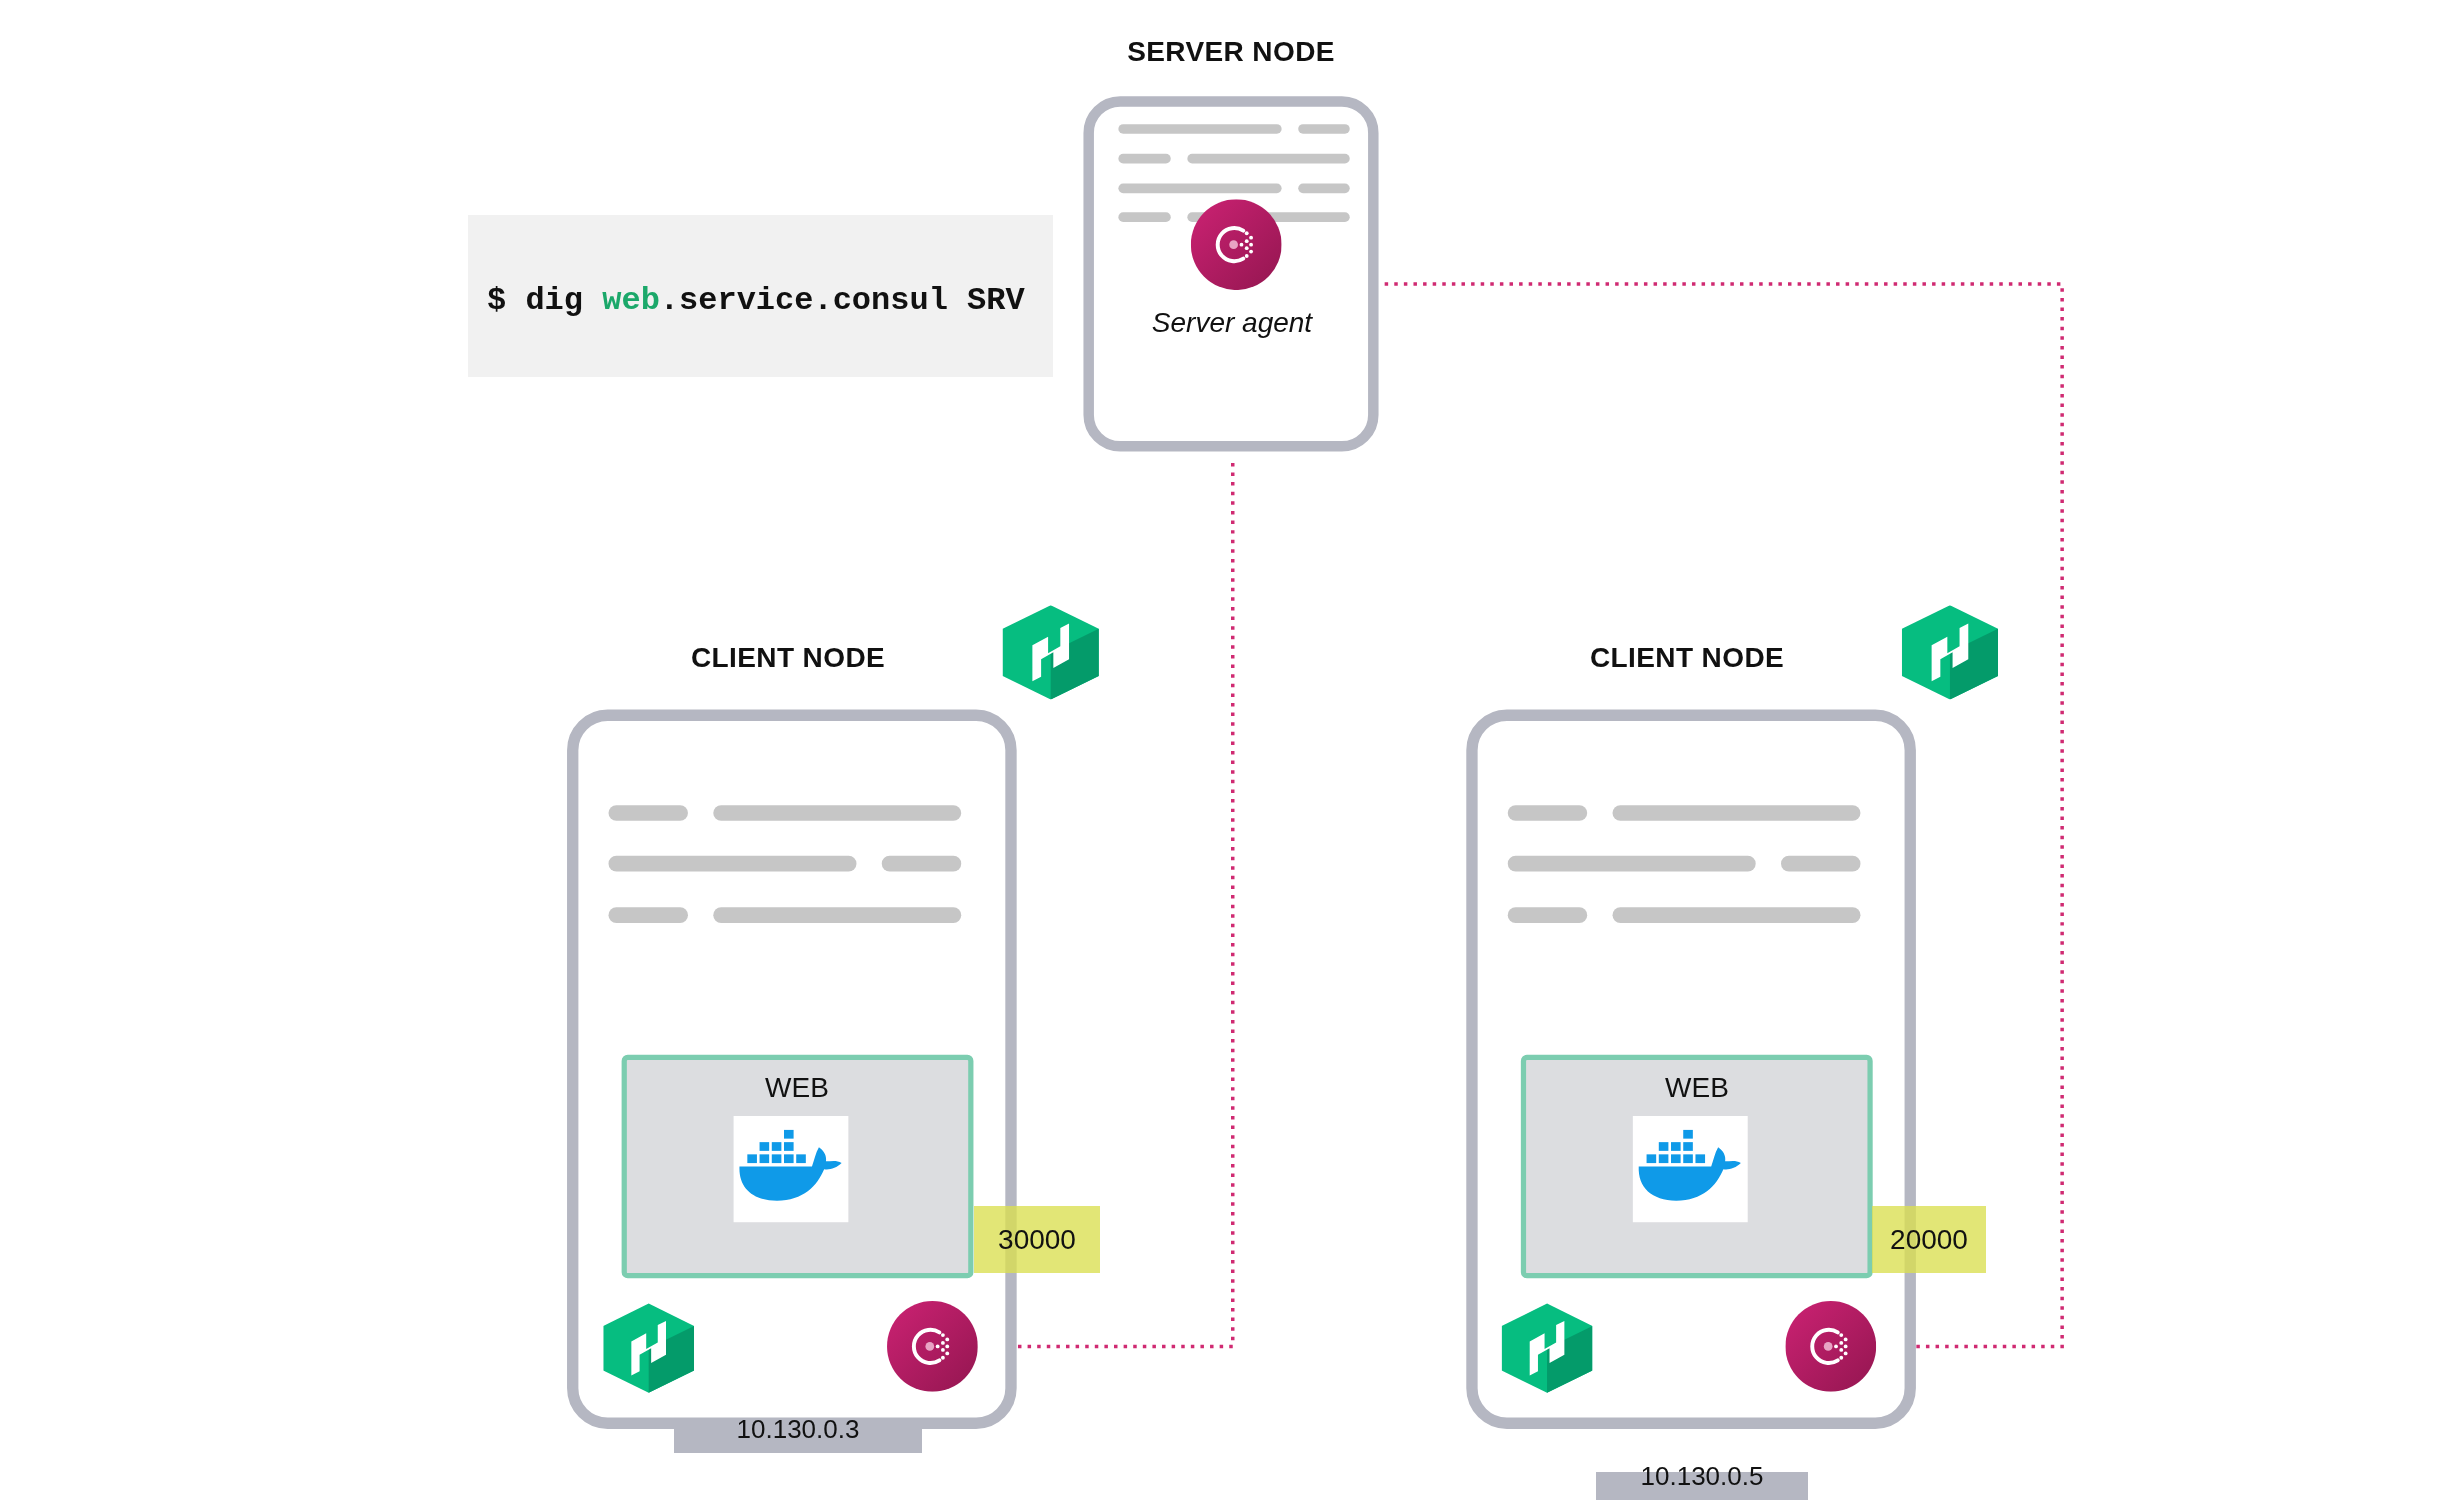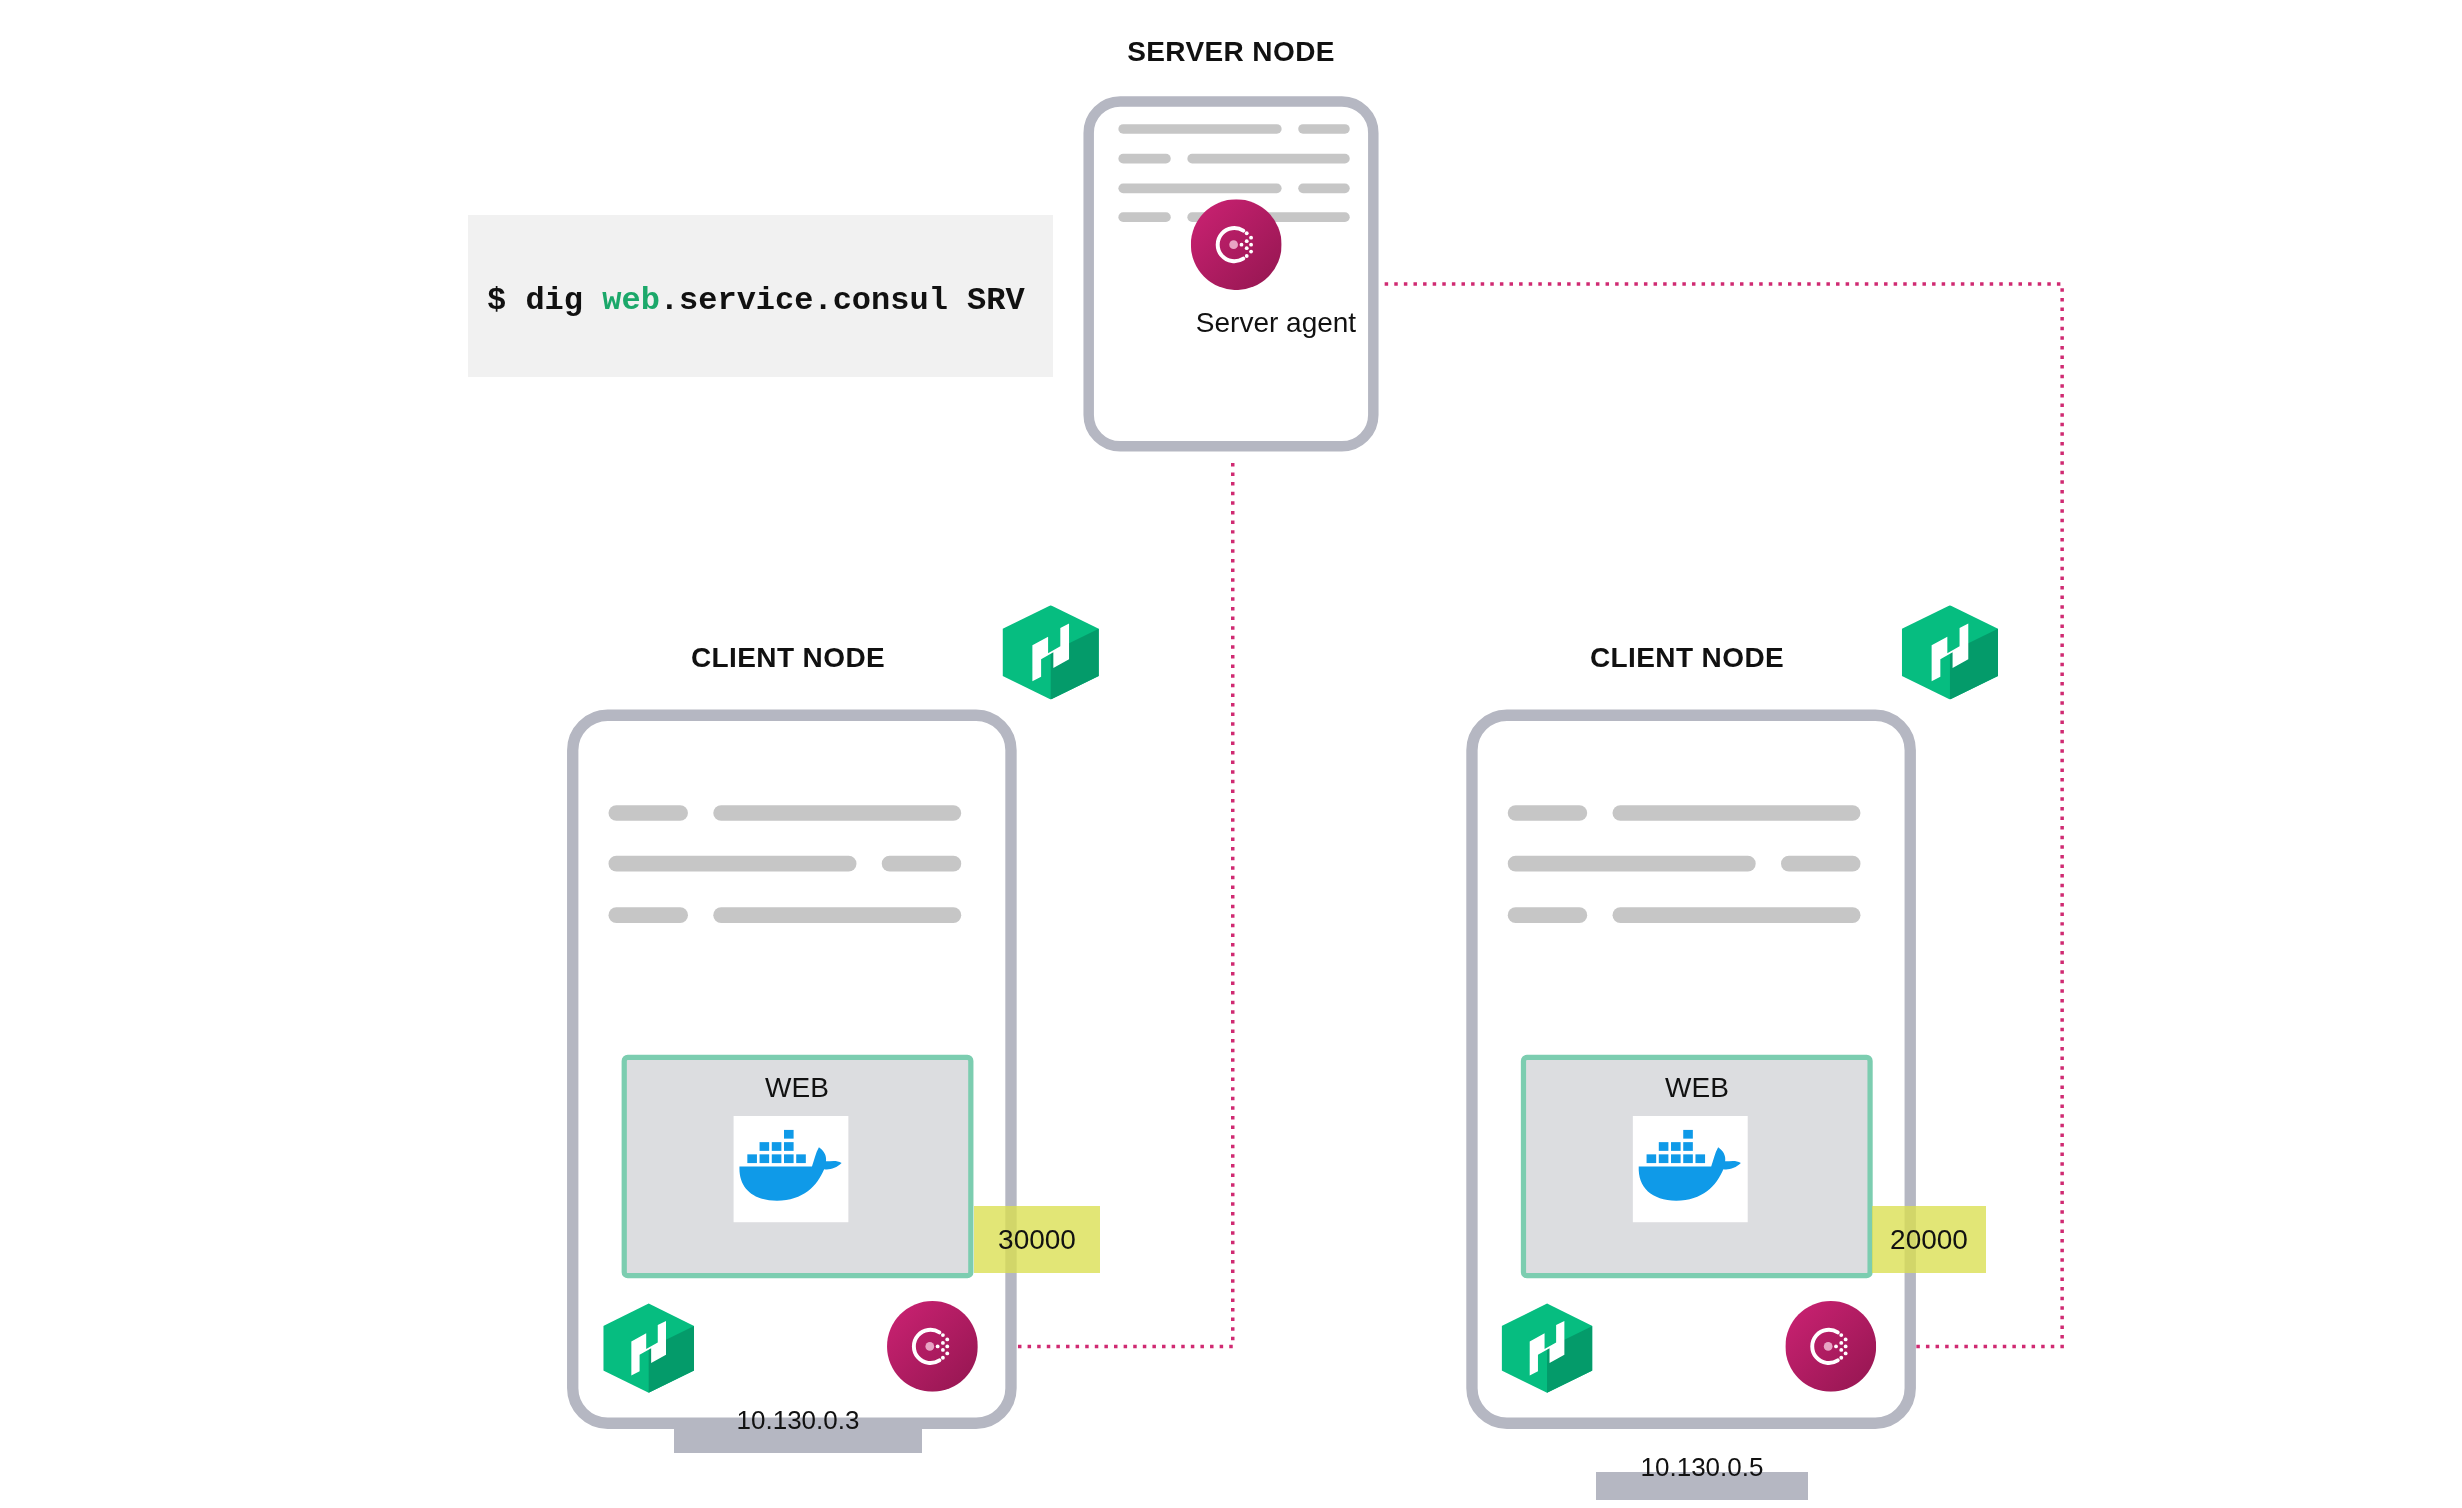--- a/index.html
+++ b/index.html
@@ -11,21 +11,21 @@
            white-space: nowrap; transform: translateX(-50%); line-height: 1; }
   .cmd-box { left: 468px; top: 215px; width: 585px; height: 162px; background: #f1f1f1; }
   .cmd-text { position: absolute; left: 19px; top: 67px; font-family: "Liberation Mono", "DejaVu Sans Mono", monospace;
               font-weight: 700; font-size: 32px; color: #111; white-space: pre; line-height: 1.2; }
   .cmd-text .hl { color: #1ba86a; }
   .agent-label { font-size: 28px; text-align: center; transform: translateX(-50%); white-space: nowrap; line-height: 1; }
   .web-label { font-size: 28px; font-weight: 400; transform: translateX(-50%); white-space: nowrap; line-height: 1; }
   .port { background: rgba(218, 223, 80, 0.78); font-size: 28px; display: flex; align-items: center;
           justify-content: center; line-height: 1; }
   .ip { background: #b5b7c2; font-size: 26px; display: flex; align-items: flex-end; justify-content: center;
-        padding-bottom: 20px; box-sizing: border-box; line-height: 1; }
+        padding-bottom: 11px; box-sizing: border-box; line-height: 1; }
 </style>
 </head>
 <body>
 
 <svg class="canvas" width="2462" height="1509" viewBox="0 0 2820 1728">
   <defs>
     <linearGradient id="consulGrad" x1="0" y1="0" x2="1" y2="1">
       <stop offset="0" stop-color="#cc2273"></stop>
       <stop offset="1" stop-color="#931650"></stop>
     </linearGradient>
@@ -120,21 +120,21 @@
     <use href="#consul" x="2045" y="1490" width="104" height="104"></use>
   </g>
   <use href="#nomad" x="2178" y="693" width="111" height="108"></use>
 </svg>
 
 <div class="abs cmd-box">
   <div class="cmd-text"><span>$ dig </span><span class="hl">web</span><span>.service.consul SRV</span></div>
 </div>
 
 <div class="abs title" style="left:1231px; top:38px;">SERVER NODE</div>
-<div class="abs agent-label" style="left:1276px; top:309px;">Server agent</div>
+<div class="abs agent-label" style="left:1232px; top:309px;font-style:italic;">Server agent</div>
 
 <div class="abs title" style="left:788px; top:644px;">CLIENT NODE</div>
 <div class="abs web-label" style="left:797px; top:1074px;">WEB</div>
 <div class="abs port" style="left:974px; top:1206px; width:126px; height:67px;">30000</div>
 <div class="abs ip" style="left:674px; top:1425px; width:248px; height:28px;">10.130.0.3</div>
 
 <div class="abs title" style="left:1687px; top:644px;">CLIENT NODE</div>
 <div class="abs web-label" style="left:1697px; top:1074px;">WEB</div>
 <div class="abs port" style="left:1872px; top:1206px; width:114px; height:67px;">20000</div>
 <div class="abs ip" style="left:1573px; top:1472px; width:212px; height:28px;margin-left:23px;">10.130.0.5</div>

